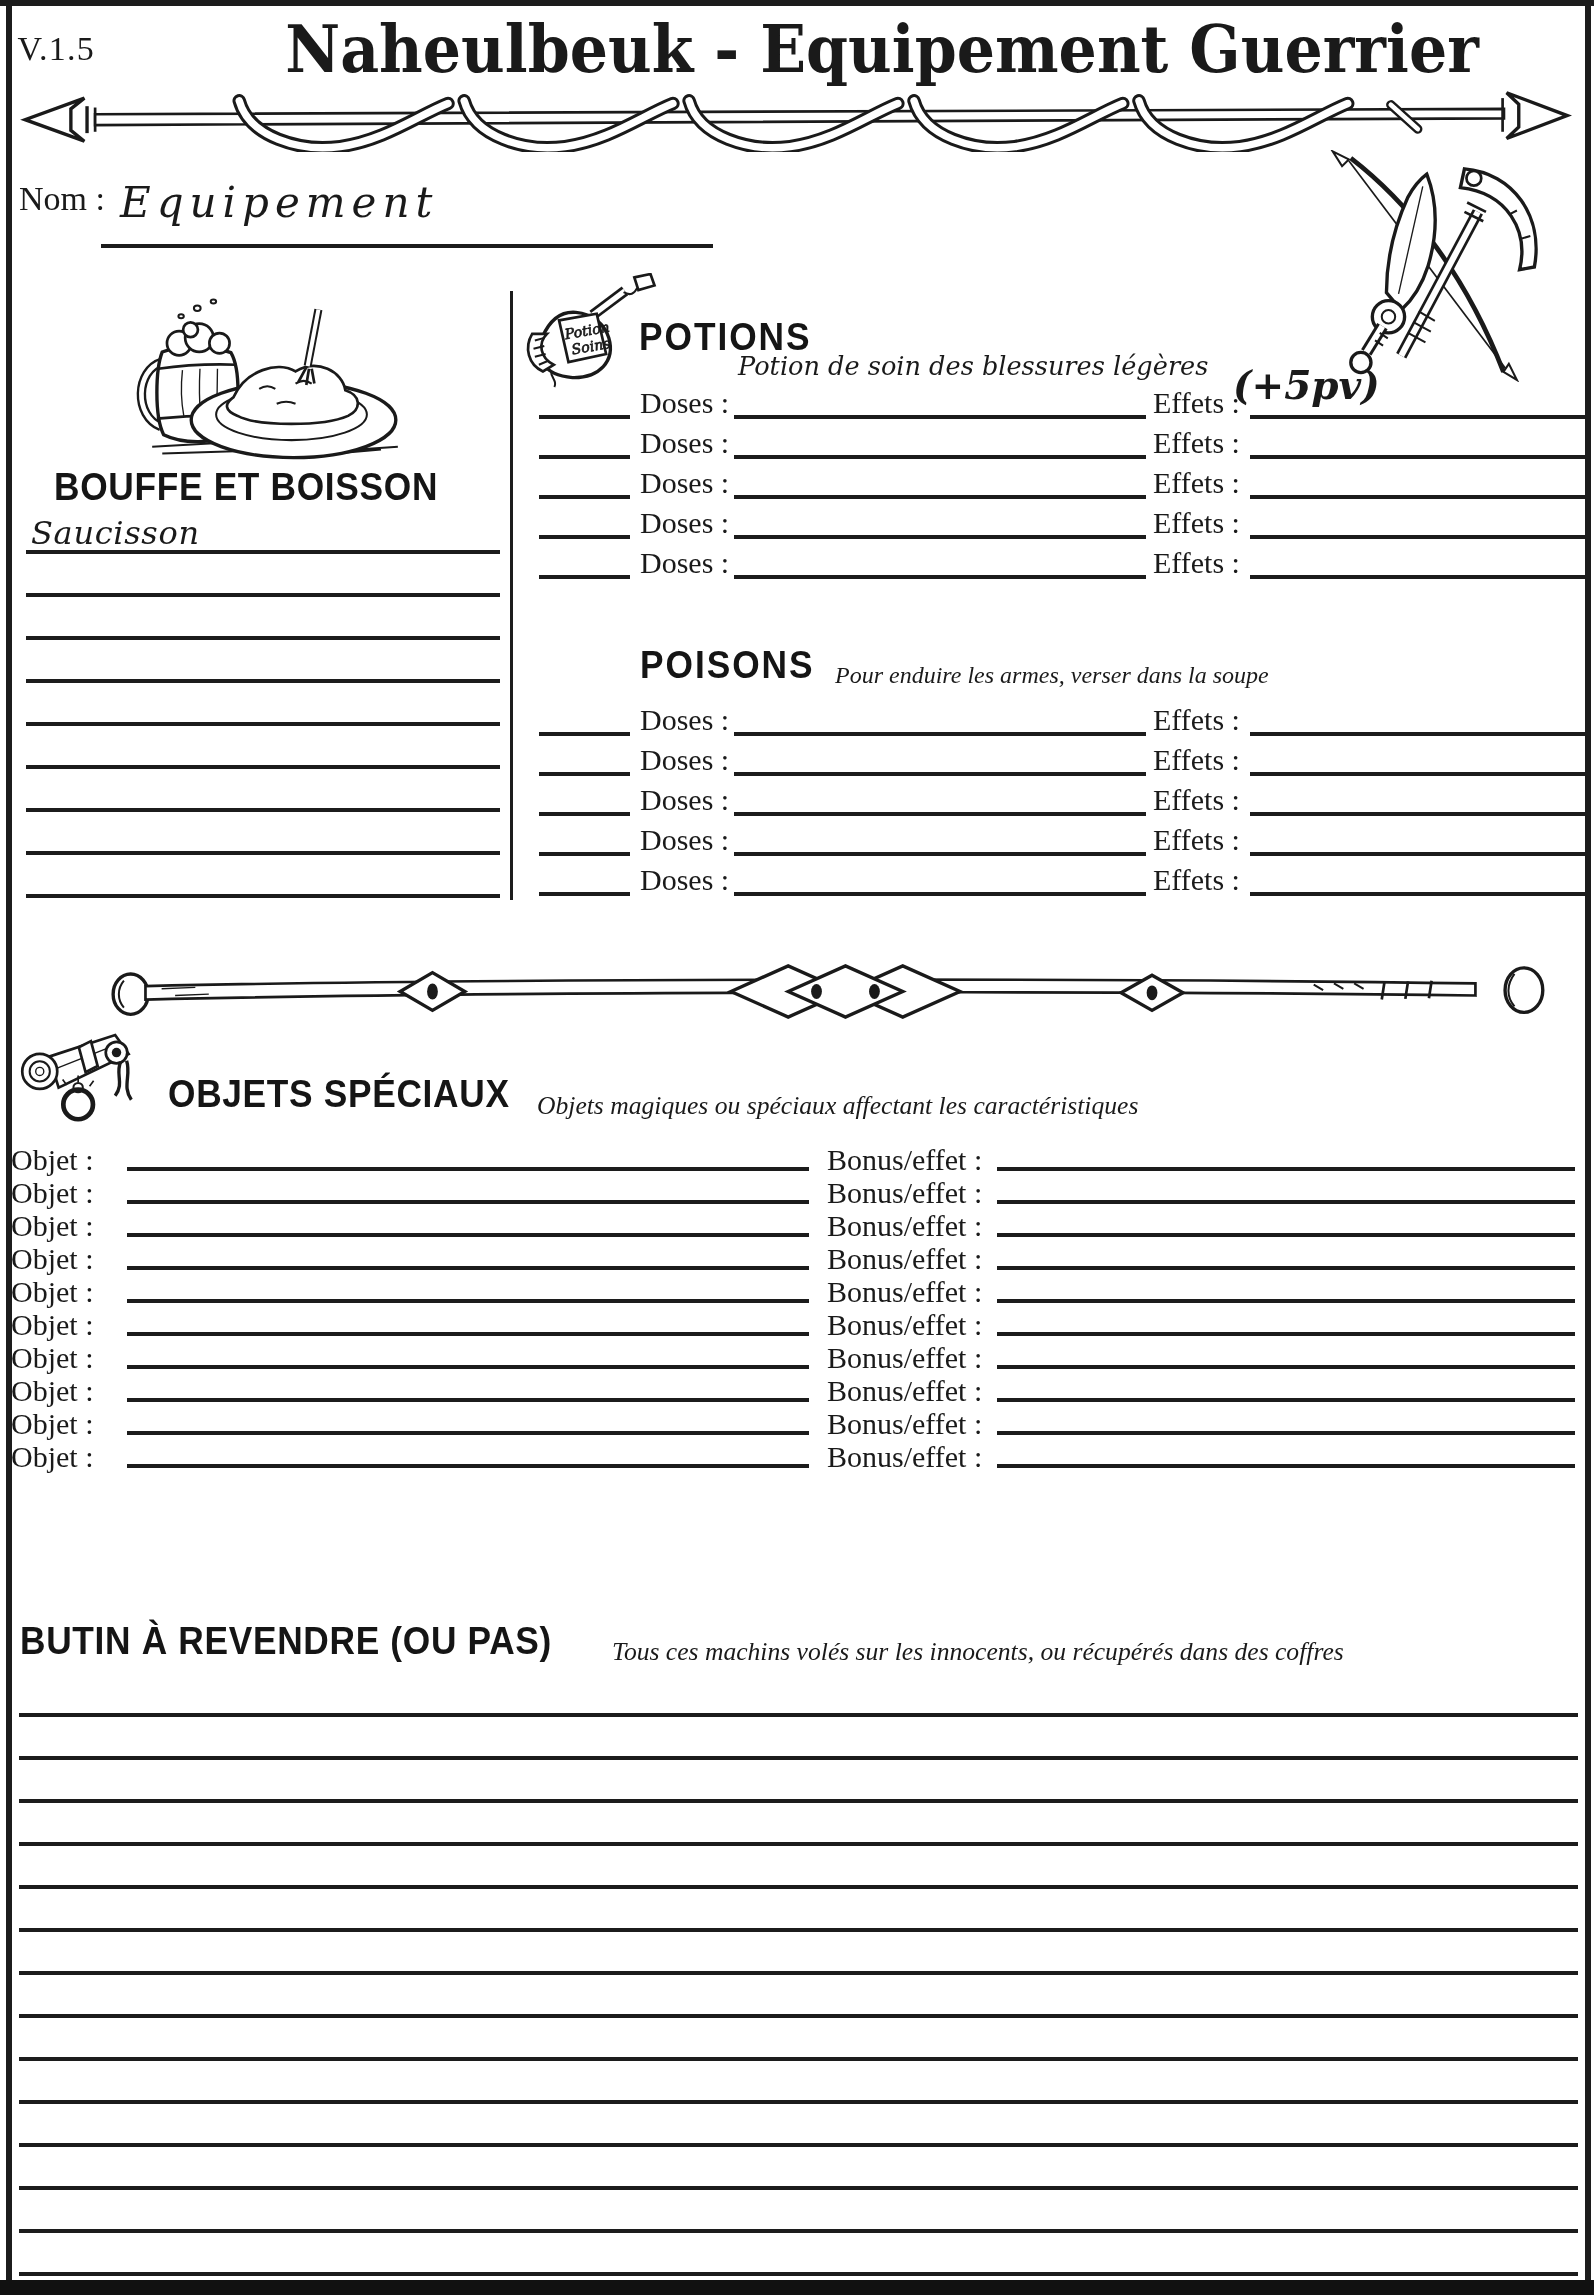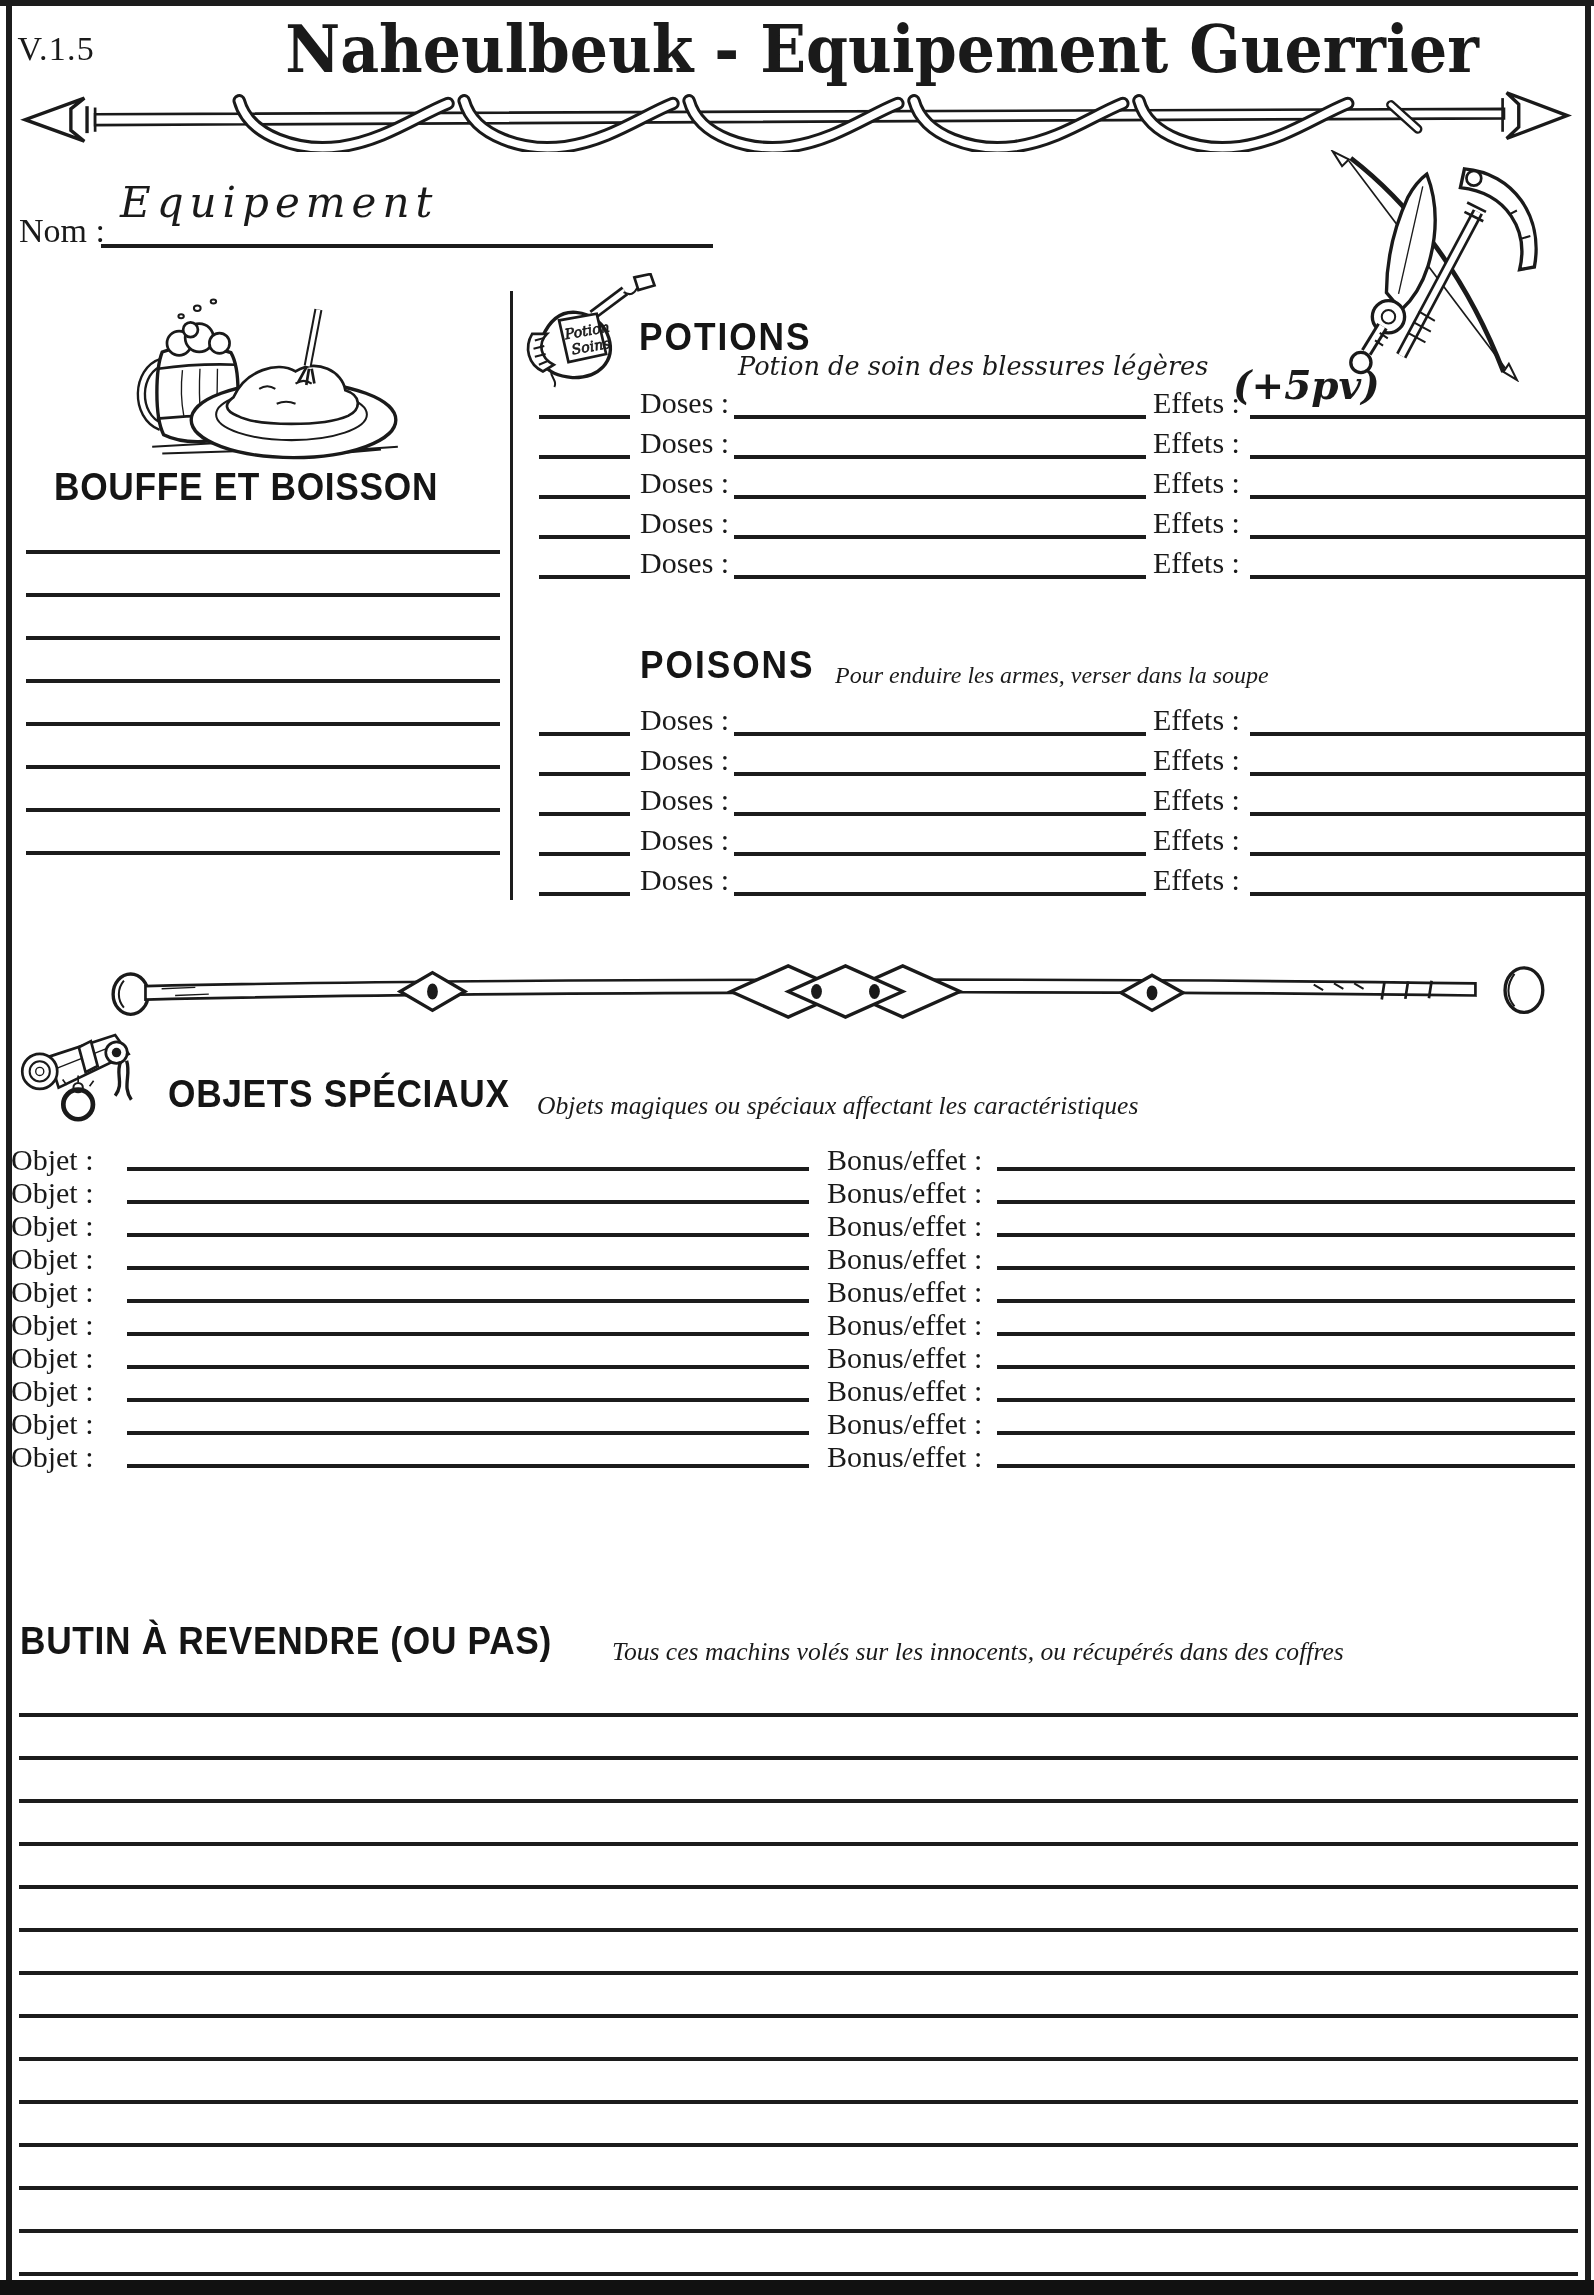--- a/index.html
+++ b/index.html
@@ -18,21 +18,21 @@
   .b-right  { position:absolute; right:3.4px; top:0; bottom:12px; width:6px; background:#1c1c1c; }
   .b-bottom { position:absolute; left:0; right:0; bottom:0; height:15px; background:#111; }
 
   .version { left:17.5px; top:32px; font-size:34px; letter-spacing:1.3px; }
   .title { position:absolute; left:202px; right:32px; top:10.8px; margin:0; text-align:center;
            font-family:"DejaVu Serif", serif; font-weight:bold; font-size:62px; white-space:nowrap;
            transform:scale(0.97,1.06); transform-origin:center top; }
 
   .spear-divider { left:17px; top:90px; width:1559px; height:62px; }
 
-  .nom-label { left:19px; top:214px; font-size:34px; }
+  .nom-label { left:19px; top:182px; font-size:34px; }
   .nom-value { left:120px; top:182px; font-size:42px; letter-spacing:6px; }
   .nom-line  { left:101px; top:244px; width:612px; }
 
   .weapons-icon { left:1307px; top:150px; width:249px; height:232px; }
   .pv-note { left:1233px; top:366px; font-size:39px; font-weight:bold; }
 
   .food-icon { left:115px; top:288px; width:283px; height:175px; }
   .bouffe-h  { left:54px; top:467px; font-size:36px; letter-spacing:0.7px; }
   .food-rows { position:absolute; left:25.6px; top:511px; width:474px; }
   .food-row  { position:relative; height:43px; }
@@ -159,20 +159,24 @@
     <path d="M176 162 C194 122 242 108 268 124 C300 104 338 124 342 152 C366 160 366 180 346 190 C310 206 212 206 182 190 C162 182 162 172 176 162 Z" fill="#fff" stroke-width="4"></path>
     <path d="M214 150 Q226 142 238 150 M268 142 Q280 134 292 142 M240 172 Q254 166 268 172" stroke-width="3"></path>
     <path d="M302 32 L286 116" stroke-width="12"></path>
     <path d="M302 32 L286 116" stroke="#fff" stroke-width="6"></path>
     <path d="M284 118 L272 140 M288 120 L284 144 M292 120 L296 142" stroke-width="4"></path>
   </svg>
 
   <div class="heading bouffe-h">BOUFFE ET BOISSON</div>
   <div class="food-rows">
     <div class="food-row">
+      <span class="hand entry">Saucisson</span>
+      <i class="rowline"></i>
+    </div>
+    <div class="food-row">
       <i class="rowline"></i>
     </div>
 
       <div class="food-row">
         <i class="rowline"></i>
       </div>
 
       <div class="food-row">
         <i class="rowline"></i>
       </div>

